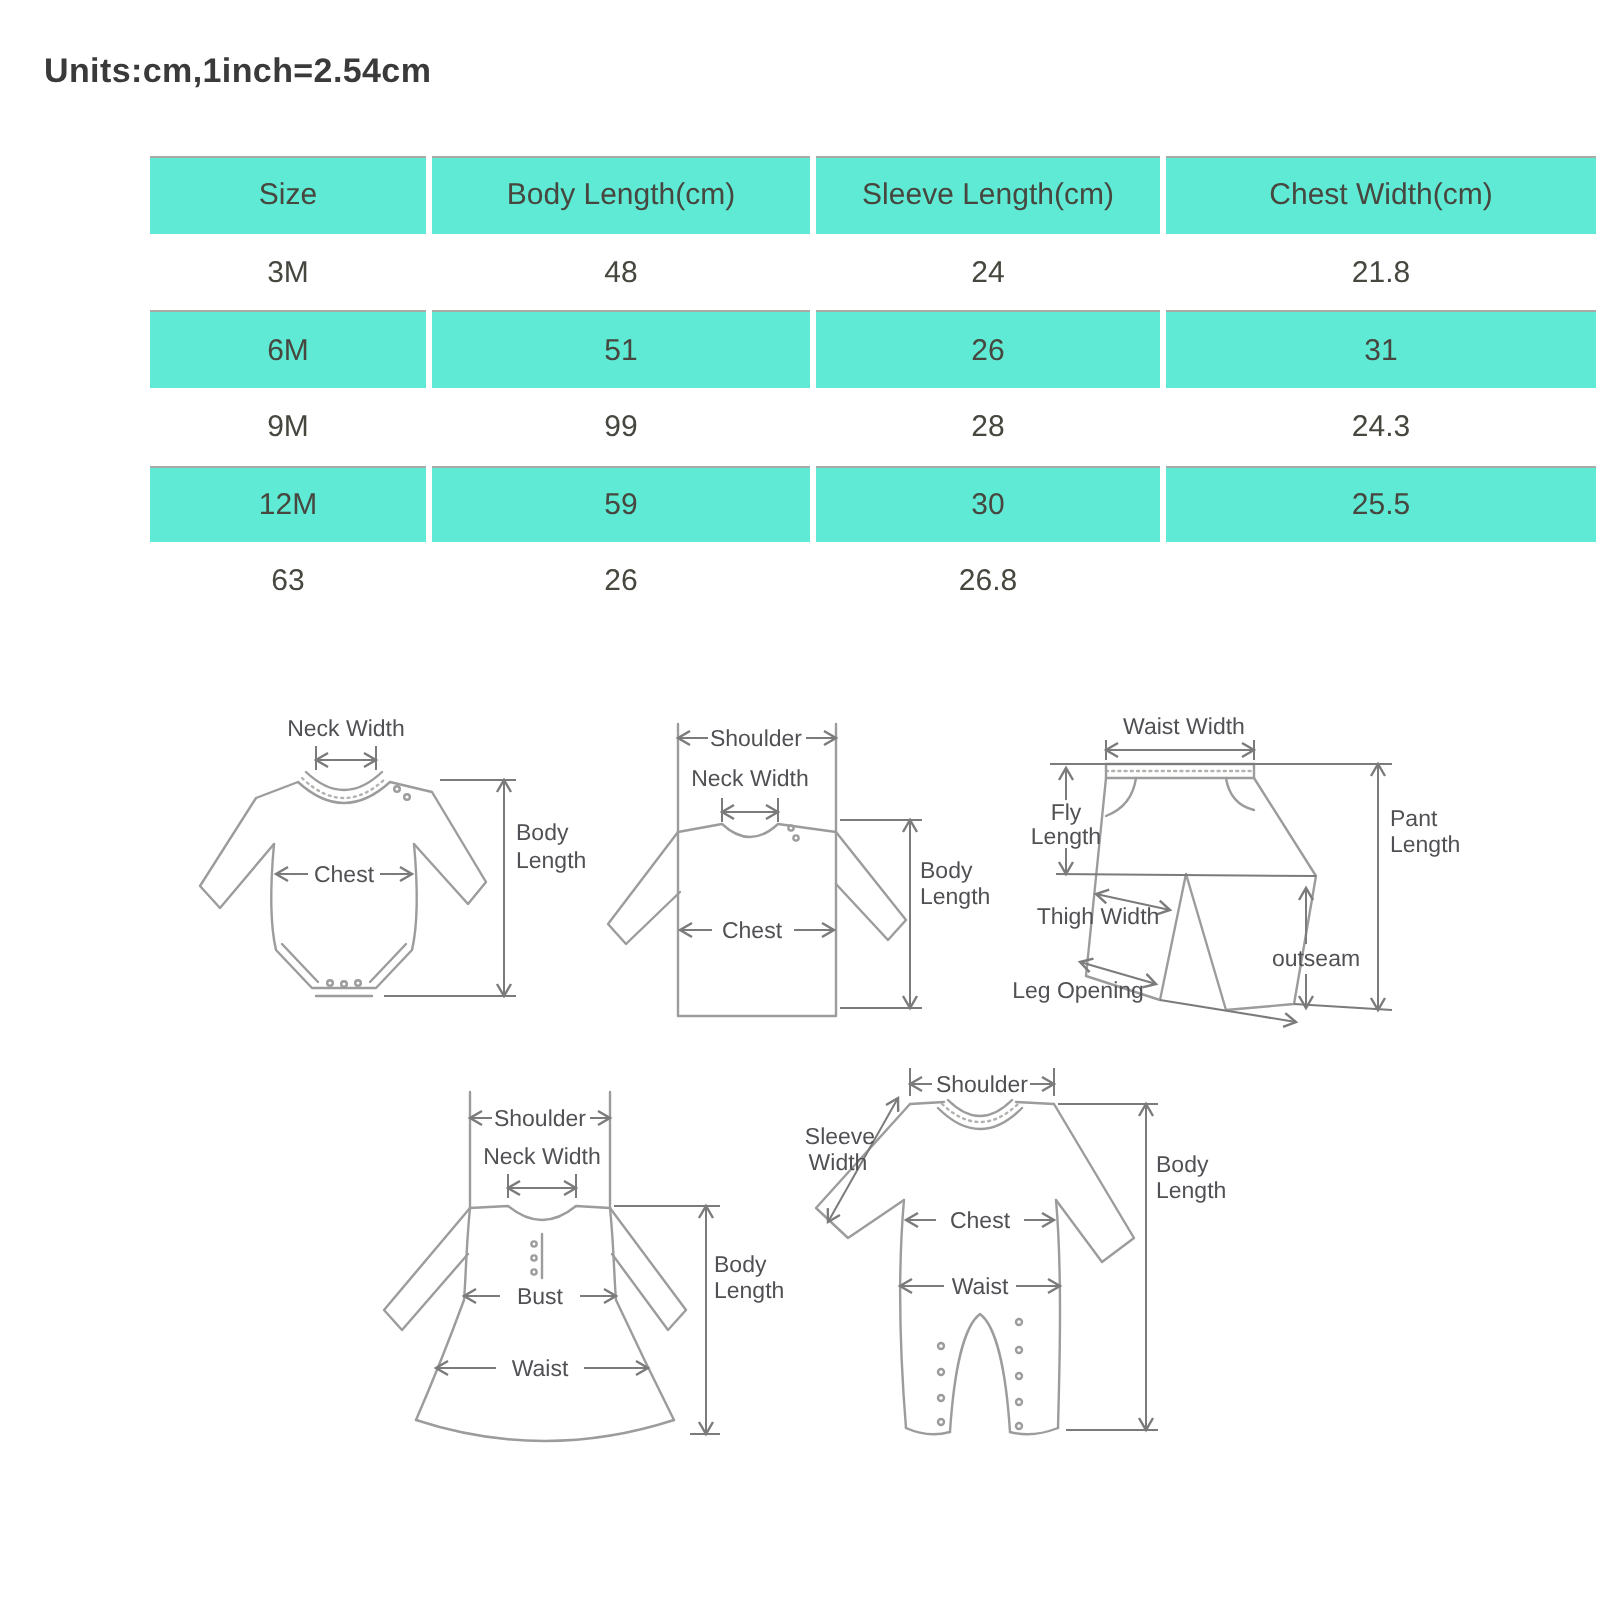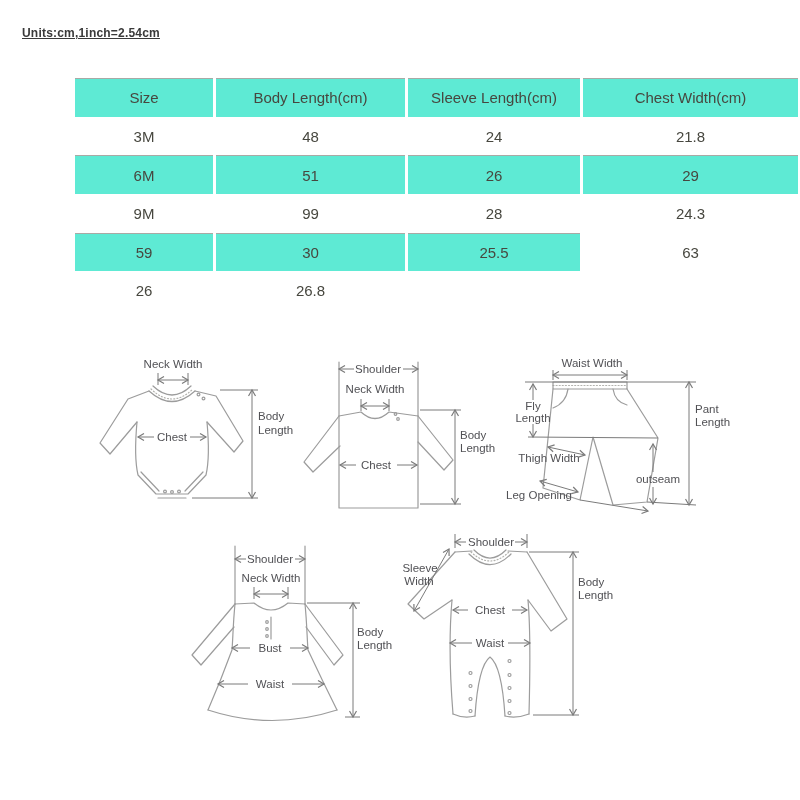--- a/index.html
+++ b/index.html
@@ -1,17 +1,17 @@
 <!DOCTYPE html>
 <html><head>
 <meta charset="utf-8">
 <style>
   html,body{margin:0;padding:0;background:#ffffff;}
   body{width:800px;height:800px;position:relative;font-family:"Liberation Sans",sans-serif;overflow:hidden;}
-  .title{position:absolute;left:22px;top:26px;font-size:12px;font-weight:bold;color:#3a3a3a;letter-spacing:.2px;text-decoration:underline;}
+  .title{position:absolute;left:22px;top:26px;font-size:17px;font-weight:bold;color:#3a3a3a;letter-spacing:.2px;}
   .tbl{position:absolute;left:75px;top:78px;width:723px;display:grid;
        grid-template-columns:138px 189px 172px 215px;column-gap:3px;grid-auto-rows:38.7px;
        font-size:15px;color:#47473f;}
   .c{display:flex;align-items:center;justify-content:center;}
   .g{background:#5eead4;border-top:1px solid #a9a9a5;}
   .diag{position:absolute;}
   svg text{font-family:"Liberation Sans",sans-serif;font-size:11.5px;fill:#515155;}
   .garment path,.garment circle{fill:none;stroke:#9c9c9c;stroke-width:1.2;stroke-linejoin:round;stroke-linecap:round;}
   .rib{stroke:#b2b2ae !important;}
   .dim path,.dim line{fill:none;stroke:#7b7b7b;stroke-width:1;}
@@ -29,27 +29,28 @@
   <div class="c g">Chest Width(cm)</div>
 
   <div class="c">3M</div>
   <div class="c">48</div>
   <div class="c">24</div>
   <div class="c">21.8</div>
 
   <div class="c g">6M</div>
   <div class="c g">51</div>
   <div class="c g">26</div>
-  <div class="c g">29</div>
+  <div class="c g">31</div>
 
   <div class="c">9M</div>
   <div class="c">99</div>
   <div class="c">28</div>
   <div class="c">24.3</div>
 
+  <div class="c g">12M</div>
   <div class="c g">59</div>
   <div class="c g">30</div>
   <div class="c g">25.5</div>
 
   <div class="c">63</div>
   <div class="c">26</div>
   <div class="c">26.8</div>
 </div>
 
 <svg width="0" height="0" style="position:absolute">

